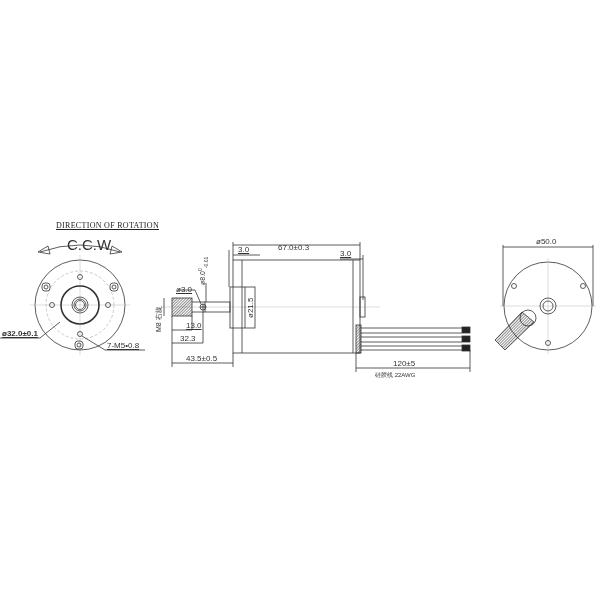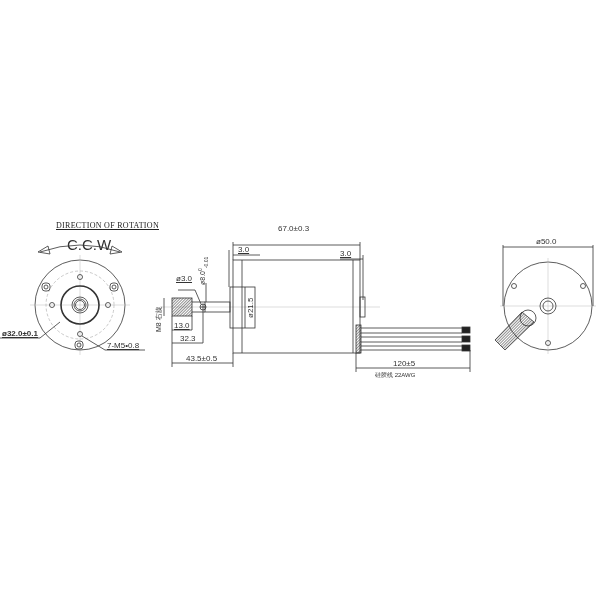--- a/index.html
+++ b/index.html
@@ -144,26 +144,26 @@
     <line x1="503" y1="245" x2="503" y2="306"></line>
     <line x1="593" y1="245" x2="593" y2="306"></line>
   </g>
 </svg>
 
 <div class="lbl title" style="left:32px;top:222px;">DIRECTION OF ROTATION</div>
 <div class="lbl" style="left:67px;top:237px;font-size:15px;">C.C.W</div>
 <div class="lbl ul" style="left:2px;top:330px;font-weight:bold;">ø32.0±0.1</div>
 <div class="lbl ul" style="left:107px;top:342px;">7-M5•0.8</div>
 
-<div class="lbl" style="left:278px;top:225px;">67.0±0.3</div>
+<div class="lbl" style="left:278px;top:244px;">67.0±0.3</div>
 <div class="lbl ul" style="left:238px;top:246px;">3.0</div>
 <div class="lbl ul" style="left:340px;top:250px;">3.0</div>
 <div class="lbl vert" style="left:247px;top:318px;">ø21.5</div>
 <div class="lbl vert" style="left:198px;top:285px;font-size:7px;"><span>ø8.0</span><sup style="font-size:5px;">0</sup><sub style="font-size:5px;">-0.01</sub></div>
-<div class="lbl ul" style="left:176px;top:275px;">ø3.0</div>
+<div class="lbl ul" style="left:176px;top:286px;">ø3.0</div>
 <div class="lbl vert" style="left:155px;top:332px;font-size:7px;">M8 右旋</div>
-<div class="lbl ul" style="left:174px;top:322px;text-decoration:underline;">13.0</div>
+<div class="lbl ul" style="left:186px;top:322px;text-decoration:underline;">13.0</div>
 <div class="lbl" style="left:180px;top:335px;">32.3</div>
 <div class="lbl" style="left:186px;top:355px;text-align:center;">43.5±0.5</div>
 <div class="lbl" style="left:393px;top:360px;text-align:center;">120±5</div>
 <div class="lbl" style="left:375px;top:372px;font-size:6px;">硅胶线   22AWG</div>
 
 <div class="lbl" style="left:536px;top:238px;">ø50.0</div>
 
 </body></html>

